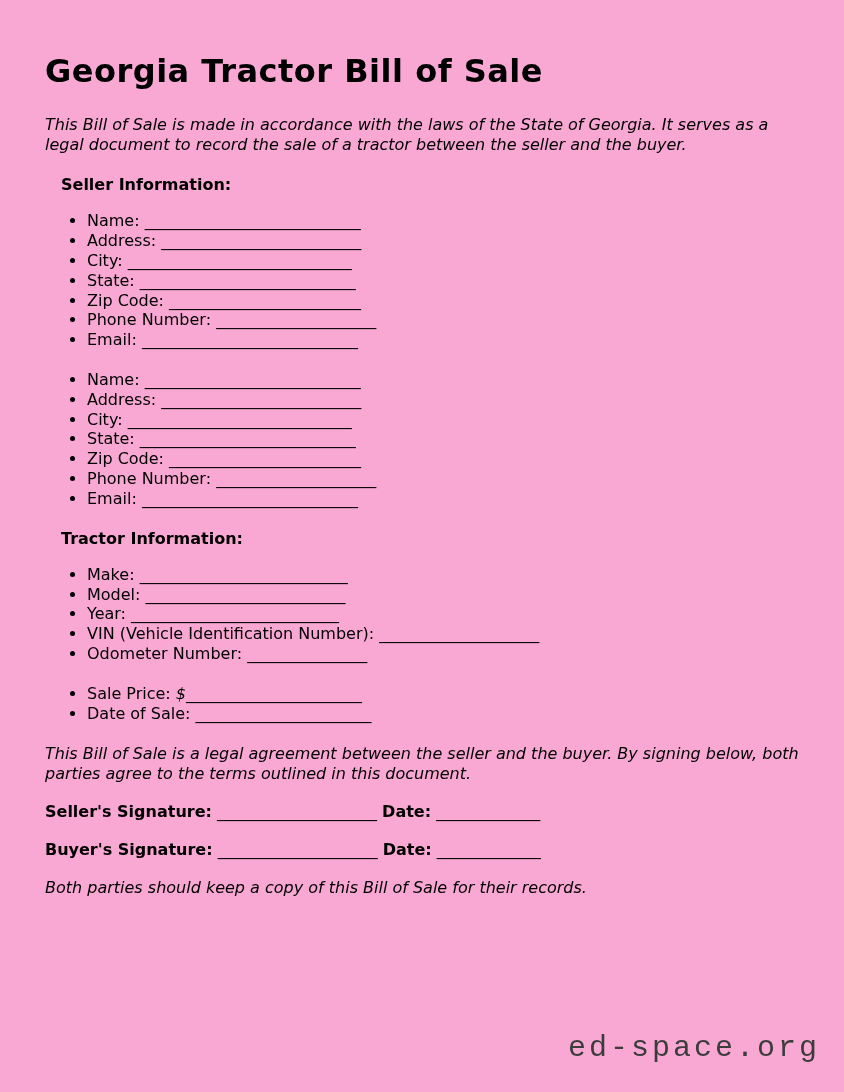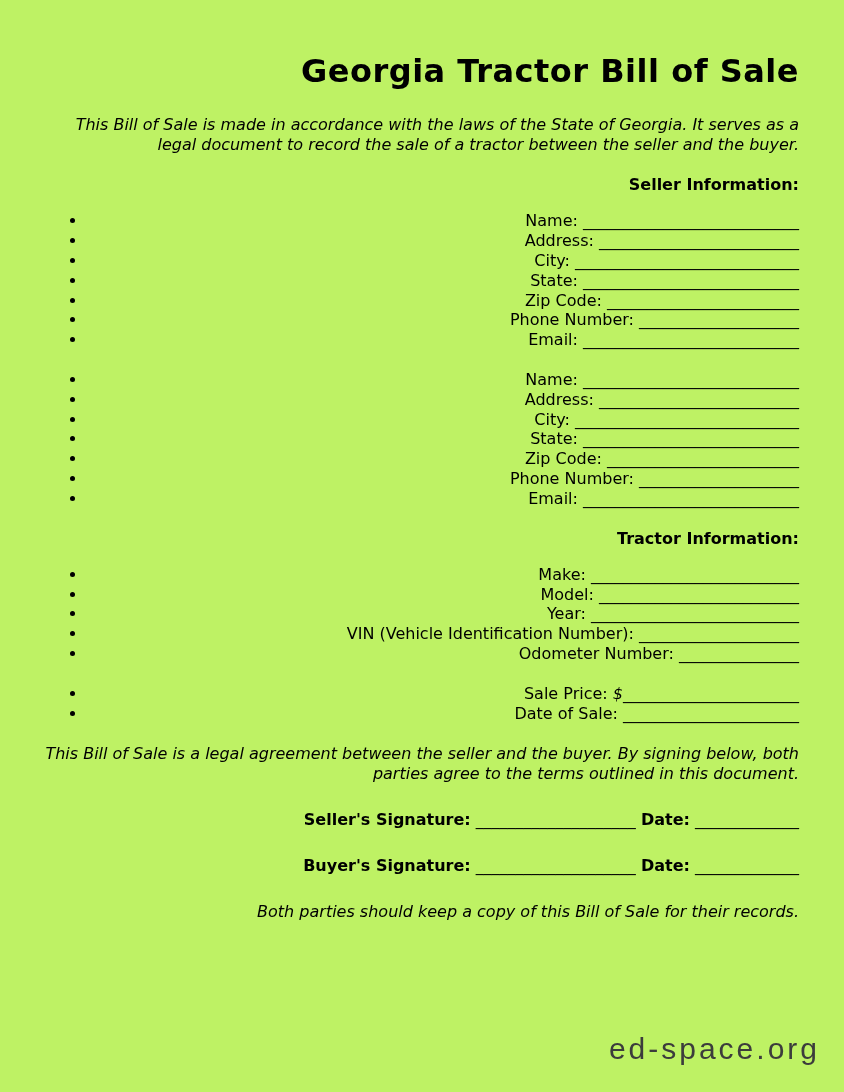--- a/index.html
+++ b/index.html
@@ -4,29 +4,28 @@
 <style>
   html, body {
     margin: 0;
     padding: 0;
     background: #ffffff;
   }
   .page {
     position: relative;
     width: 844px;
     height: 1092px;
-    background: #bef264;
+    background: #f9a8d4;
     color: #000000;
     font-family: "DejaVu Sans", sans-serif;
     font-size: 16px;
     line-height: 1.25;
     box-sizing: border-box;
     padding: 46px 45px 0 45px;
     overflow: hidden;
-    text-align: right;
   }
   h1.doc-title {
     font-size: 32px;
     font-weight: bold;
     margin: 8px 0 26px 0;
     line-height: 1.1;
     letter-spacing: 0.5px;
   }
   p.para {
     margin: 16px 0;
@@ -43,30 +42,30 @@
   ul.field-list li {
     margin: 0;
     padding: 0;
     line-height: 1.24;
   }
   .blank-line {
     white-space: nowrap;
     font-style: italic;
   }
   p.signature-row {
-    margin: 26px 0;
+    margin: 18px 0;
   }
   .sig-label {
     font-weight: bold;
   }
   .watermark {
     position: absolute;
     right: 24px;
     top: 1030px;
-    font-family: Liberation Sans, sans-serif;
+    font-family: Liberation Mono, monospace;
     font-size: 30px;
     letter-spacing: 3px;
     color: #3c3c3c;
   }
 </style>
 </head>
 <body>
 
 <div class="page">
 

